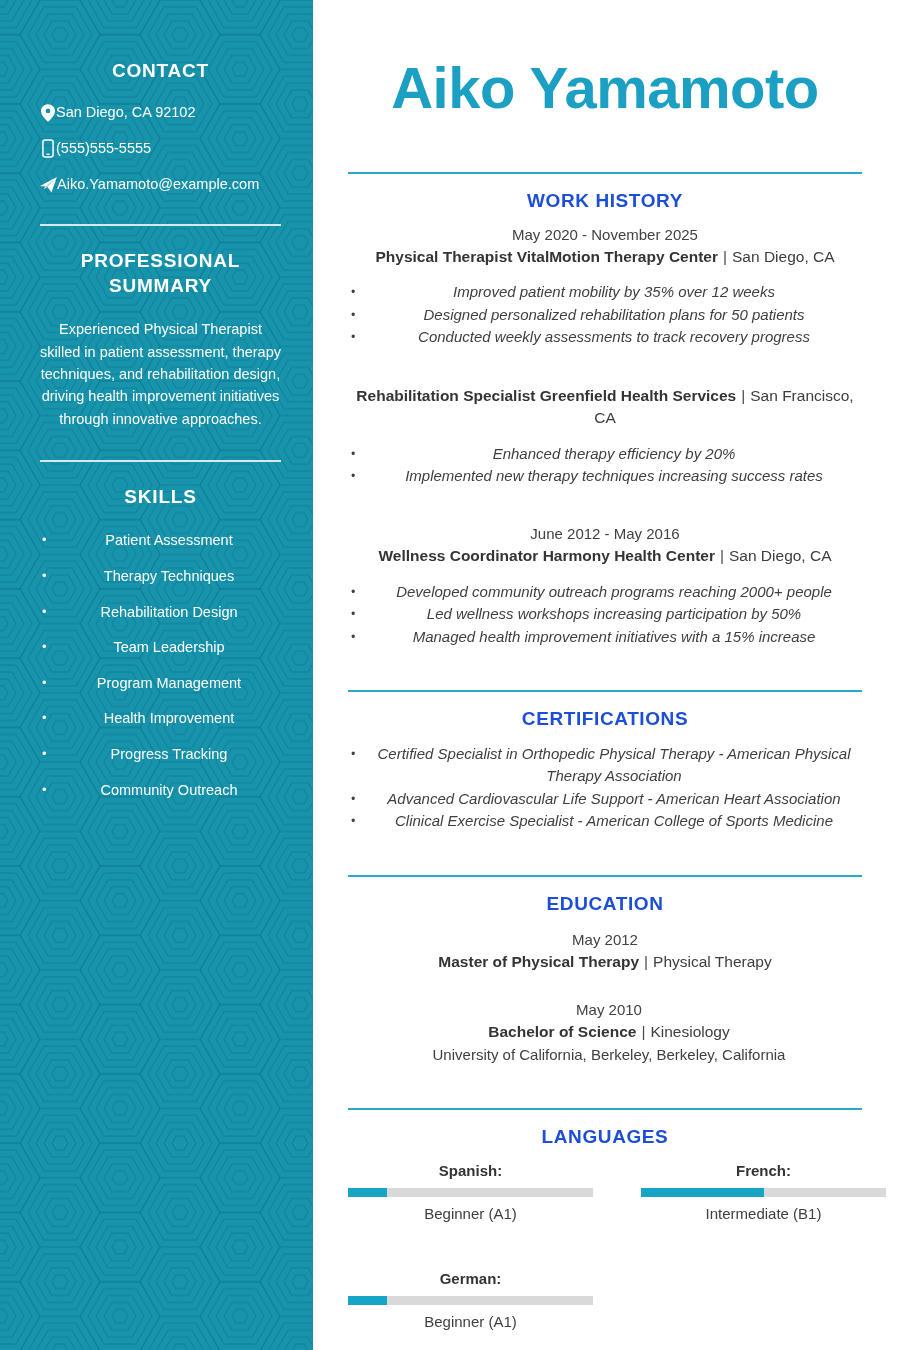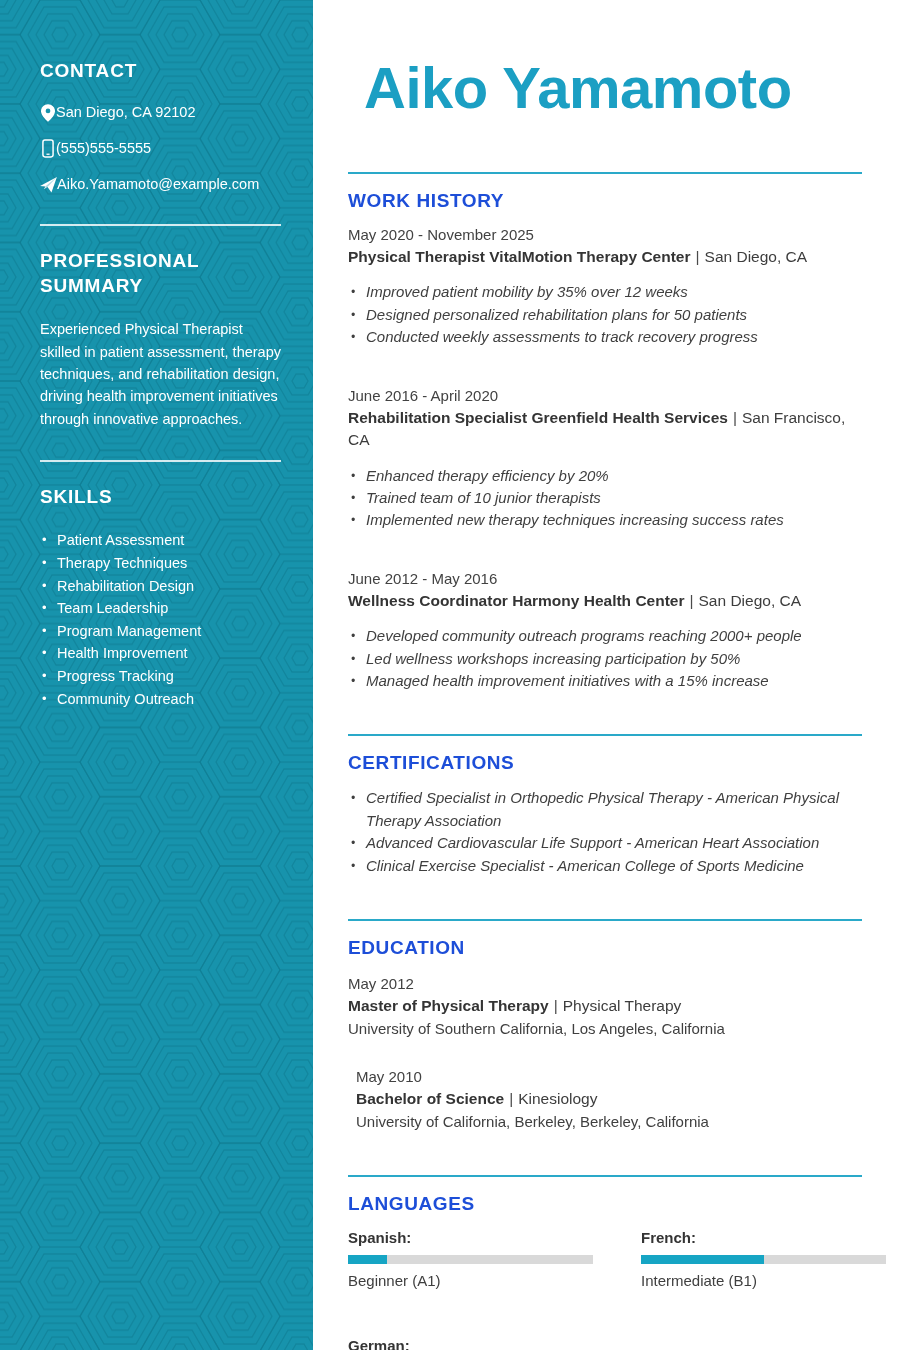--- a/index.html
+++ b/index.html
@@ -1,21 +1,21 @@
 <!DOCTYPE html>
 <html><head>
 <meta charset="utf-8">
 <style>
   html,body { margin:0; padding:0; }
   body {
     width:900px; height:1350px;
     font-family:"Liberation Sans", sans-serif;
     background:#ffffff; color:#3d3d3d;
   }
-  .page { position:relative; width:900px; height:1350px; overflow:hidden; }
+  .page { position:relative; width:900px; height:1350px; overflow:hidden;text-align:center; }
 
   
   .sidebar {
     position:absolute; left:0; top:0; width:313px; height:1350px;
     background:#1793ac; color:#ffffff;
   }
   .hex-pattern { position:absolute; left:0; top:0; }
   .side-content { position:relative; padding:58px 32px 0 40px; }
   .side-heading {
     font-size:19px; font-weight:700; letter-spacing:0.8px;
@@ -25,21 +25,21 @@
     display:flex; align-items:center; 
     font-size:14.5px; margin-bottom:17px; line-height:19px;
   }
   .contact-item .cicon { flex:0 0 16px; display:flex; justify-content:center; }
   .side-divider {
     border:none; border-top:2px solid rgba(255,255,255,0.82);
     margin:30px 0 22px 0;
   }
   .summary-text { font-size:14.5px; line-height:22.4px; margin:10px 0 0 0; }
   .skill-list { list-style:none; margin:8px 0 0 0; padding:0; font-size:14.5px; }
-  .skill-list li { position:relative; padding-left:17px; line-height:22.6px; }
+  .skill-list li { position:relative; padding-left:17px; line-height:22.6px;margin-top:13px; }
   .skill-list li::before {
     content:"\2022"; position:absolute; left:2px; top:0;
     font-size:13px; color:#ffffff;
   }
 
   
   .main { margin-left:313px; padding:40px 38px 0 35px; }
   .name {
     margin:16px; font-size:58px; font-weight:700; letter-spacing:-0.5px;
     color:#1b9fc3; line-height:1.1;
@@ -168,25 +168,23 @@
       <div class="date-line">May 2020 - November 2025</div>
       <div class="title-line"><b>Physical Therapist VitalMotion Therapy Center</b><span class="sep">|</span><span>San Diego, CA</span></div>
       <ul class="blist">
         <li>Improved patient mobility by 35% over 12 weeks</li>
         <li>Designed personalized rehabilitation plans for 50 patients</li>
         <li>Conducted weekly assessments to track recovery progress</li>
       </ul>
     </div>
 
     <div class="job">
-      <div class="date-line">June 2016 - April 2020</div>
       <div class="title-line"><b>Rehabilitation Specialist Greenfield Health Services</b><span class="sep">|</span><span>San Francisco, CA</span></div>
       <ul class="blist">
         <li>Enhanced therapy efficiency by 20%</li>
-        <li>Trained team of 10 junior therapists</li>
         <li>Implemented new therapy techniques increasing success rates</li>
       </ul>
     </div>
 
     <div class="job">
       <div class="date-line">June 2012 - May 2016</div>
       <div class="title-line"><b>Wellness Coordinator Harmony Health Center</b><span class="sep">|</span><span>San Diego, CA</span></div>
       <ul class="blist">
         <li>Developed community outreach programs reaching 2000+ people</li>
         <li>Led wellness workshops increasing participation by 50%</li>
@@ -201,21 +199,20 @@
       <li>Advanced Cardiovascular Life Support - American Heart Association</li>
       <li>Clinical Exercise Specialist - American College of Sports Medicine</li>
     </ul>
 
     <hr class="rule">
     <h2 class="sec-heading">EDUCATION</h2>
 
     <div class="edu-entry">
       <div class="date-line">May 2012</div>
       <div class="title-line"><b>Master of Physical Therapy</b><span class="sep">|</span><span>Physical Therapy</span></div>
-      <div class="school-line">University of Southern California, Los Angeles, California</div>
     </div>
 
     <div class="edu-entry">
       <div class="date-line">May 2010</div>
       <div class="title-line"><b>Bachelor of Science</b><span class="sep">|</span><span>Kinesiology</span></div>
       <div class="school-line">University of California, Berkeley, Berkeley, California</div>
     </div>
 
     <hr class="rule">
     <h2 class="sec-heading">LANGUAGES</h2>

